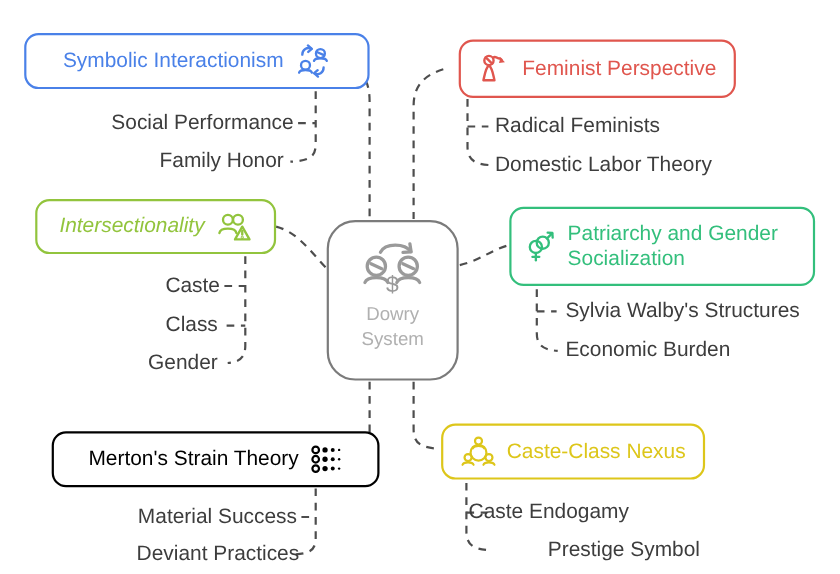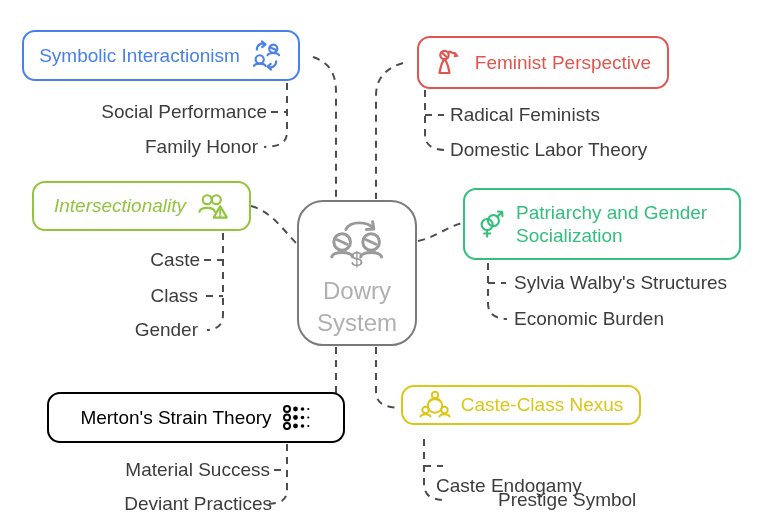--- a/index.html
+++ b/index.html
@@ -9,21 +9,21 @@
   .connectors path{fill:none;stroke:currentColor;stroke-width:2;stroke-dasharray:7 6;stroke-linecap:butt}
   .node{position:absolute;display:flex;align-items:center;justify-content:center;gap:10px;
         border:2px solid currentColor;border-radius:13px;background:#fff;box-sizing:border-box;
         padding:0 12px;cursor:pointer}
   .node-label{font-size:19px;white-space:nowrap}
   .node-label.wrap{white-space:normal;width:212px;line-height:1.22}
   .node svg{flex:none;display:block}
   .center-node{position:absolute;left:297px;top:200px;width:120px;height:146px;border:2px solid #7b7b7b;
         border-radius:26px;background:#fff;box-sizing:border-box;display:flex;flex-direction:column;
         align-items:center;padding-top:14px;gap:7px;cursor:pointer}
-  .center-label{font-size:24px;text-align:center;line-height:1.35;width:86px}
+  .center-label{font-size:17px;text-align:center;line-height:1.35;width:86px}
   .sub{position:absolute;font-size:19px;line-height:24px;white-space:nowrap;cursor:pointer}
 </style>
 </head>
 <body>
 
 <div class="canvas">
 
   <svg class="connectors" width="764" height="522" viewBox="0 0 764 522" style="color: rgb(77, 77, 77);">
     <path d="M313,57 C328,62 336,72 336,92 L336,199"></path>
     <path d="M403,63 C386,68 376,78 376,96 L376,199"></path>
@@ -54,21 +54,21 @@
       <line x1="6.2" y1="16" x2="12.8" y2="19"></line>
       <circle cx="29" cy="17.5" r="5.6"></circle>
       <line x1="25.7" y1="16" x2="32.3" y2="19"></line>
       <path d="M2.5,27.5 C4,23.5 15,23.5 16.5,27.5"></path>
       <path d="M22,27.5 C23.5,23.5 34.5,23.5 36,27.5"></path>
       <text x="19.3" y="33.5" font-size="14" text-anchor="middle" stroke="none" fill="currentColor">$</text>
     </svg>
     <div class="center-label" style="color: rgb(176, 176, 176);">Dowry System</div>
   </div>
 
-  <div class="node" style="left: 22px; top: 30px; width: 278px; height: 51px; color: rgb(74, 129, 232);">
+  <div class="node" style="left: 22px; top: 30px; width: 314px; height: 51px; color: rgb(74, 129, 232);">
     <span class="node-label">Symbolic Interactionism</span>
     <svg width="33" height="31" viewBox="0 0 34 32" fill="none" stroke="currentColor" stroke-width="2.2" stroke-linecap="round" stroke-linejoin="round">
       <circle cx="24" cy="9" r="4.2"></circle>
       <line x1="20.7" y1="7.5" x2="27.3" y2="10.5"></line>
       <path d="M18,15.8 C19,12.6 29,12.6 30,15.8"></path>
       <circle cx="10" cy="20" r="4.2"></circle>
       <path d="M4,26.8 C5,23.6 15,23.6 16,26.8"></path>
       <path d="M7,10 C7,5 11.5,2.6 15.5,4.4"></path>
       <polyline points="12.3,1.4 15.9,4.6 12.6,7.4"></polyline>
       <path d="M27,22 C27,27 22.5,29.4 18.5,27.6"></path>
@@ -126,21 +126,21 @@
         <circle cx="20.5" cy="5" r="1.8"></circle>
           <circle cx="20.5" cy="13.5" r="1.8"></circle>
           <circle cx="20.5" cy="22" r="1.8"></circle>
         <circle cx="26.3" cy="5" r="1.1"></circle>
           <circle cx="26.3" cy="13.5" r="1.1"></circle>
           <circle cx="26.3" cy="22" r="1.1"></circle>
       </g>
     </svg>
   </div>
 
-  <div class="node" style="left: 401px; top: 385px; width: 240px; height: 40px; color: rgb(221, 198, 26);">
+  <div class="node" style="left: 401px; top: 385px; width: 240px; height: 51px; color: rgb(221, 198, 26);">
     <svg width="32" height="30" viewBox="0 0 32 30" fill="none" stroke="currentColor" stroke-width="2" stroke-linecap="round" stroke-linejoin="round">
       <circle cx="16" cy="15.5" r="7.2"></circle>
       <circle cx="16" cy="5" r="3.2" fill="#ffffff"></circle>
       <path d="M11,11.5 C12,8.5 20,8.5 21,11.5" fill="#ffffff"></path>
       <circle cx="6.5" cy="20" r="3.2" fill="#ffffff"></circle>
       <path d="M1.5,26.5 C2.5,23.5 10.5,23.5 11.5,26.5" fill="#ffffff"></path>
       <circle cx="25.5" cy="20" r="3.2" fill="#ffffff"></circle>
       <path d="M20.5,26.5 C21.5,23.5 29.5,23.5 30.5,26.5" fill="#ffffff"></path>
     </svg>
     <span class="node-label">Caste-Class Nexus</span>
@@ -155,16 +155,16 @@
   <div class="sub" style="top: 248px; right: 564px; color: rgb(61, 61, 61);">Caste</div>
   <div class="sub" style="top: 284px; right: 566px; color: rgb(61, 61, 61);">Class</div>
   <div class="sub" style="top: 318px; right: 566px; color: rgb(61, 61, 61);">Gender</div>
 
   <div class="sub" style="top: 271px; left: 514px; color: rgb(61, 61, 61);">Sylvia Walby's Structures</div>
   <div class="sub" style="top: 307px; left: 514px; color: rgb(61, 61, 61);">Economic Burden</div>
 
   <div class="sub" style="top: 458px; right: 494px; color: rgb(61, 61, 61);">Material Success</div>
   <div class="sub" style="top: 492px; right: 492px; color: rgb(61, 61, 61);">Deviant Practices</div>
 
-  <div class="sub" style="top: 454px; left: 436px; color: rgb(61, 61, 61); margin-top: 20px;">Caste Endogamy</div>
+  <div class="sub" style="top: 454px; left: 426px; color: rgb(61, 61, 61);">Caste Endogamy</div>
   <div class="sub" style="top: 488px; left: 450px; color: rgb(61, 61, 61); margin-left: 48px;">Prestige Symbol</div>
 
 </div>
 
 </body></html>

